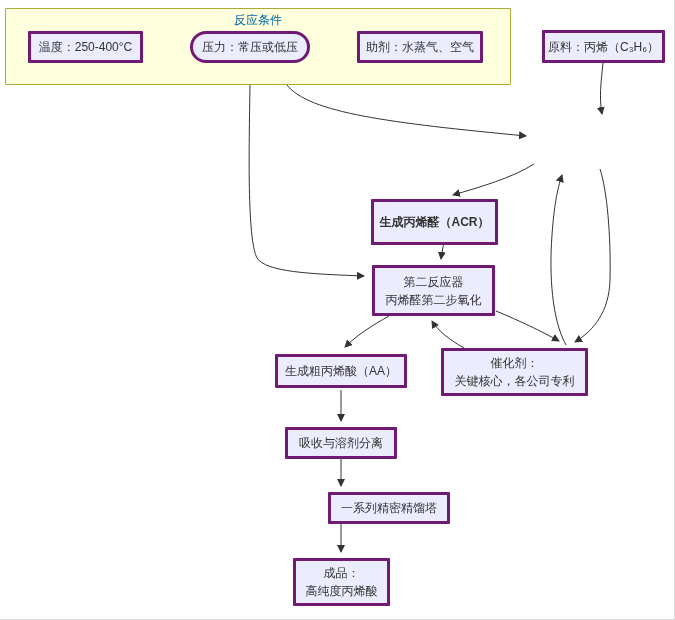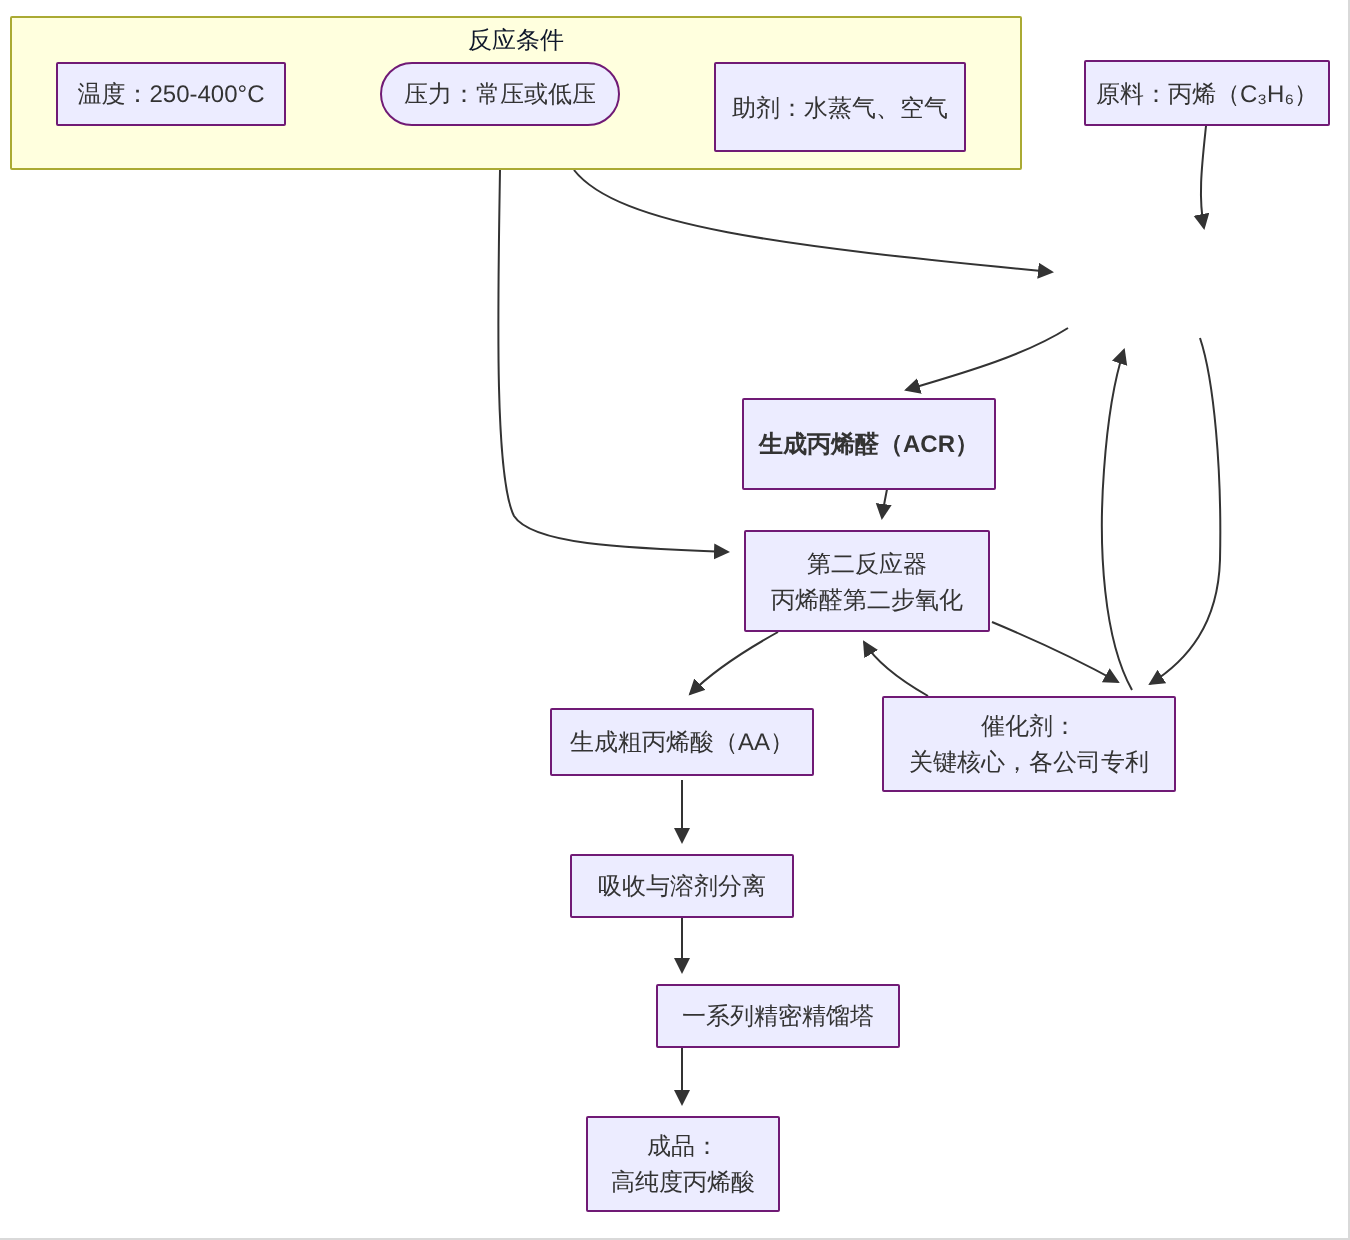--- a/index.html
+++ b/index.html
@@ -11,21 +11,21 @@
     border-bottom:1px solid #d9d9d9;
     box-sizing:border-box;
     font-family:"Liberation Sans","DejaVu Sans",sans-serif;
     color:#333333;
     overflow:hidden;
   }
   #edges{position:absolute;left:0;top:0;width:675px;height:620px;}
   .node{
     position:absolute;
     background:#ECECFF;
-    border:1px solid #701a75;
+    border:3px solid #701a75;
     border-radius:1px;
     display:flex;flex-direction:column;
     align-items:center;justify-content:center;
     font-size:12px;line-height:18px;
     text-align:center;
     box-sizing:border-box;
     white-space:nowrap;
   }
   .subgraph{
     position:absolute;
@@ -33,26 +33,26 @@
     background:#FFFFDE;
     border:1px solid #AAAA33;
     border-radius:1px;
     box-sizing:border-box;
   }
   .subgraph-title{
     position:absolute;
     left:0;top:3px;width:100%;
     text-align:center;
     font-size:12px;
-    color:#0f172a;
+    color:#0369a1;
   }
   
   .n-temperature {left:28px; top:31px; width:115px;height:32px;}
   .n-pressure    {left:190px;top:31px; width:120px;height:32px;border-radius:16px;}
-  .n-auxiliary   {left:357px;top:31px; width:126px;height:45px;}
+  .n-auxiliary   {left:357px;top:31px; width:126px;height:32px;}
   .n-feedstock   {left:542px;top:30px; width:123px;height:33px;}
   .n-reactor1    {left:533px;top:119px;width:110px;height:50px;}
   .n-acrolein    {left:371px;top:199px;width:127px;height:46px;font-weight:bold;}
   .n-reactor2    {left:372px;top:265px;width:123px;height:51px;}
   .n-catalyst    {left:441px;top:348px;width:147px;height:48px;}
   .n-crude-aa    {left:275px;top:354px;width:132px;height:34px;}
   .n-absorption  {left:285px;top:427px;width:112px;height:32px;}
   .n-distillation{left:280px;top:492px;width:122px;height:32px;margin-left:48px;}
   .n-product     {left:293px;top:558px;width:97px; height:48px;}
 </style>

